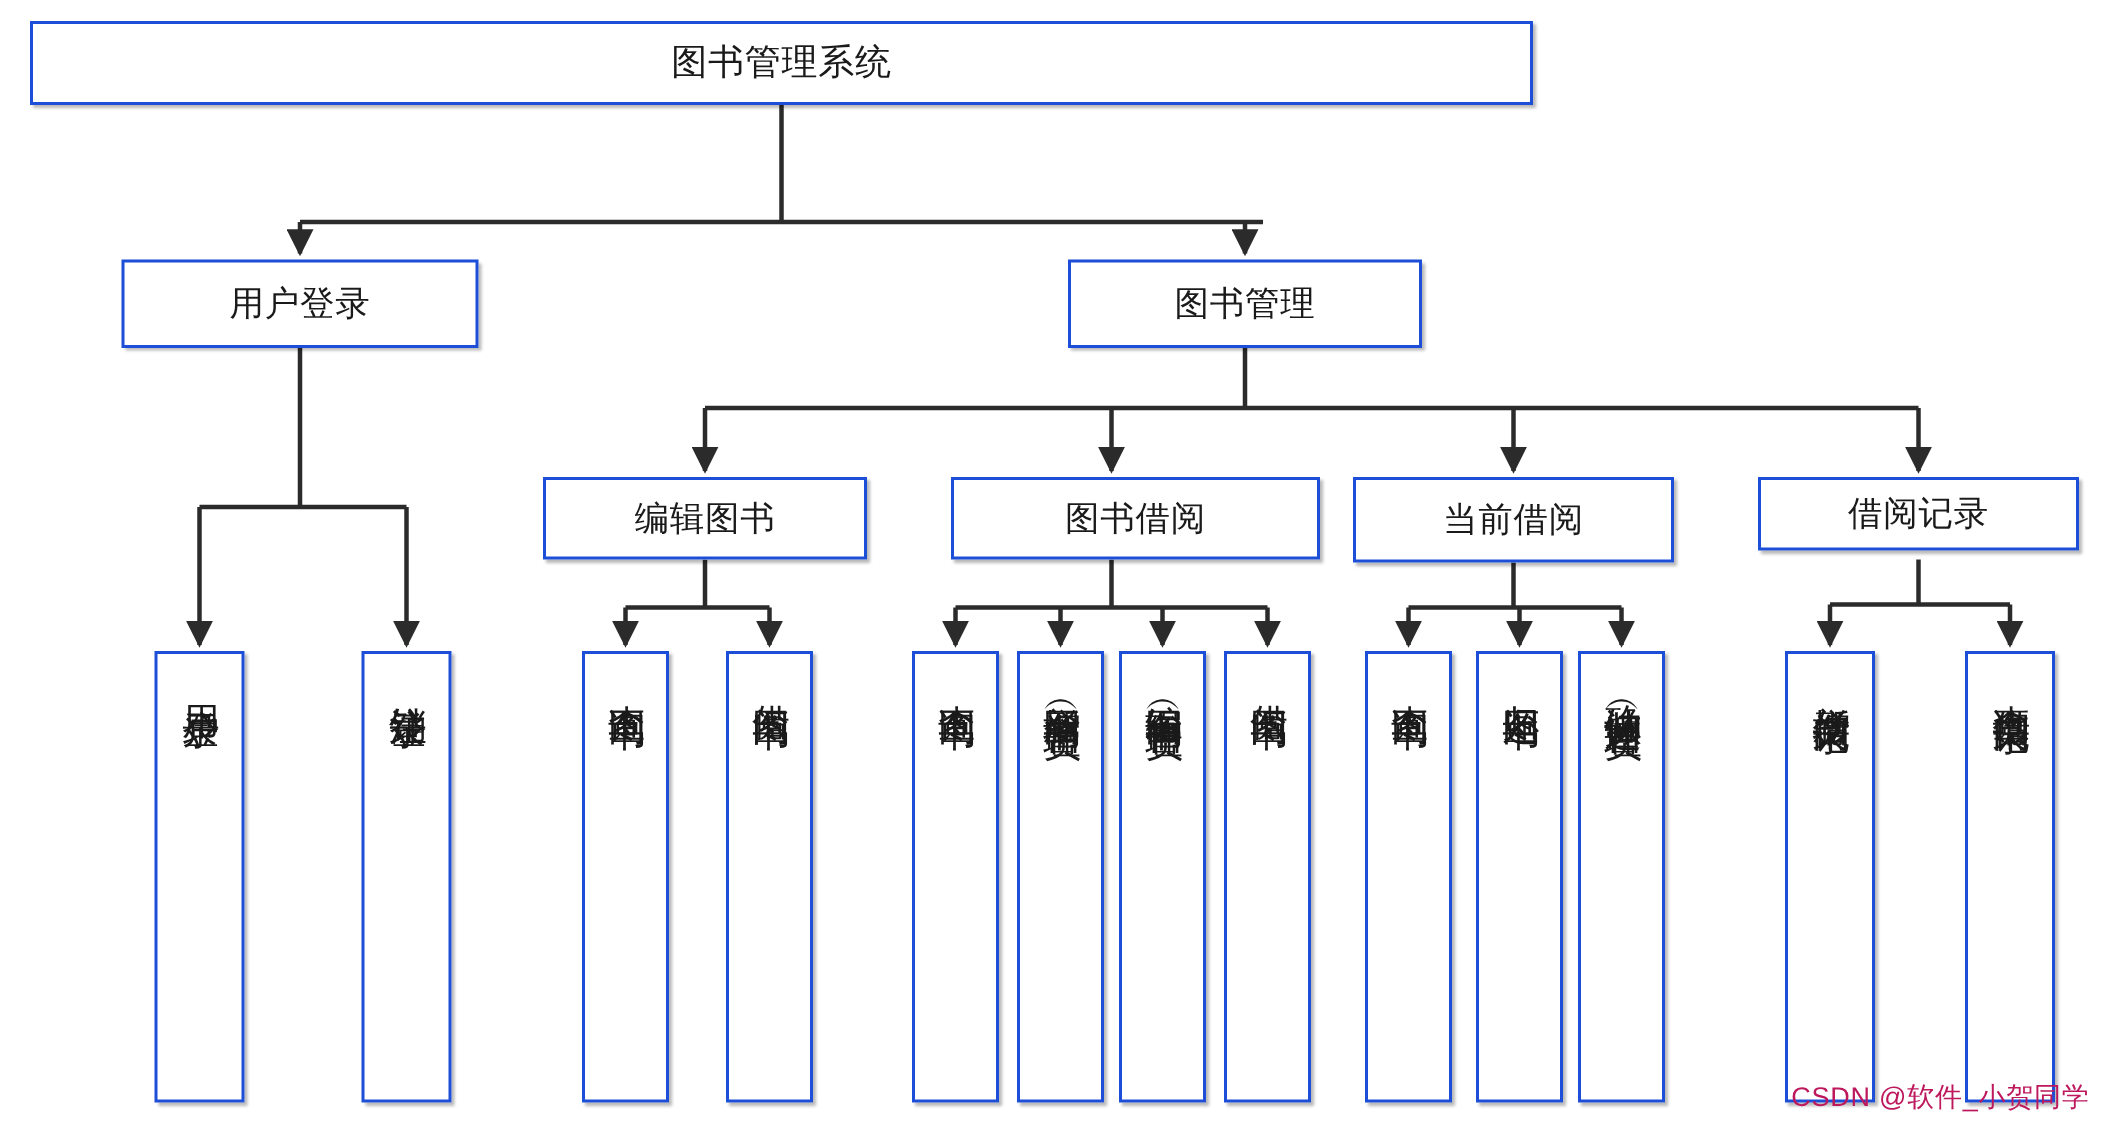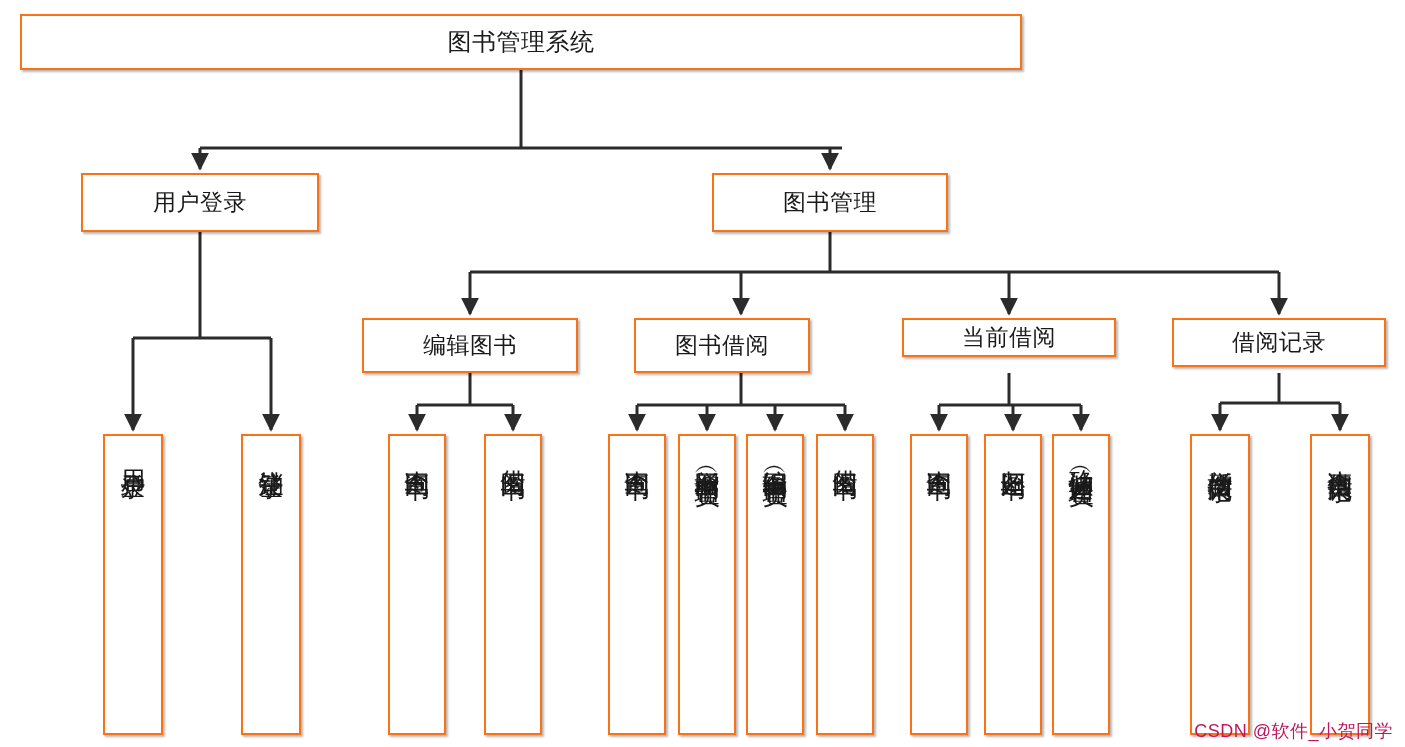--- a/index.html
+++ b/index.html
@@ -21,21 +21,21 @@
     position: absolute;
     left: 0;
     top: 0;
     width: 1405px;
     height: 747px;
   }
   .node {
     position: absolute;
     box-sizing: border-box;
     background: #ffffff;
-    border: 2px solid #f97316;
+    border: 2px solid #1d4ed8;
     box-shadow: 2px 2px 2px rgba(0,0,0,0.28);
     display: flex;
     align-items: center;
     justify-content: center;
     color: #1a1a1a;
     z-index: 2;
   }
   .node .label {
     display: block;
     text-align: center;
@@ -133,24 +133,24 @@
   <div class="node horizontal" style="left:81px; top:173px; width:238px; height:59px;">
     <span class="label">用户登录</span>
   </div>
   <div class="node horizontal" style="left:712px; top:173px; width:236px; height:59px;justify-content:center;">
     <span class="label">图书管理</span>
   </div>
 
   <div class="node horizontal" style="left:362px; top:318px; width:216px; height:55px;">
     <span class="label">编辑图书</span>
   </div>
-  <div class="node horizontal" style="left:634px; top:318px; width:176px; height:55px;">
+  <div class="node horizontal" style="left:634px; top:318px; width:246px; height:55px;">
     <span class="label">图书借阅</span>
   </div>
-  <div class="node horizontal" style="left:902px; top:318px; width:214px; height:39px;">
+  <div class="node horizontal" style="left:902px; top:318px; width:214px; height:57px;">
     <span class="label">当前借阅</span>
   </div>
   <div class="node horizontal" style="left:1172px; top:318px; width:214px; height:49px;">
     <span class="label">借阅记录</span>
   </div>
 
   <div class="node vertical" style="left:103px; top:434px; width:60px; height:301px;">
     <span class="label">用户登录</span>
   </div>
   <div class="node vertical" style="left:241px; top:434px; width:60px; height:301px;">

